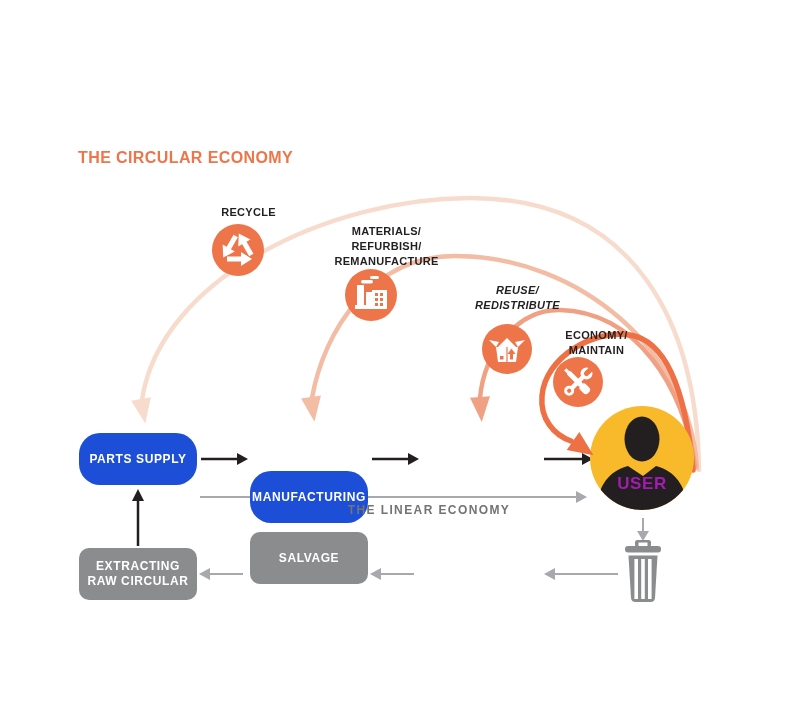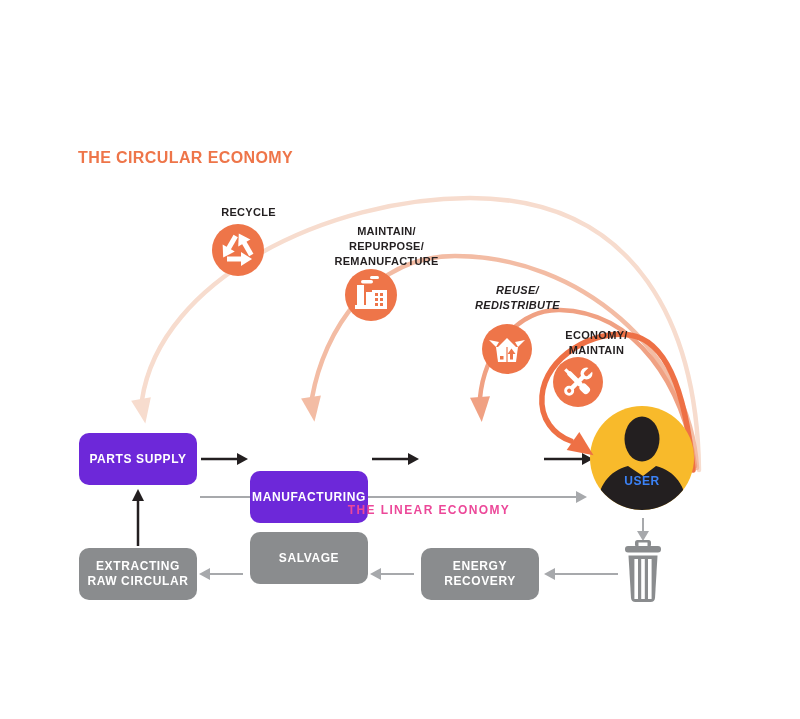--- a/index.html
+++ b/index.html
@@ -14,29 +14,29 @@
   .loop-label{
     transform:translateX(-50%);text-align:center;color:#231F20;
     font-size:11px;font-weight:bold;letter-spacing:.3px;line-height:15px;white-space:nowrap;
   }
   .loop-label span{display:block;margin-left:19px;}
   .box{
     width:118px;height:52px;border-radius:10px;display:flex;align-items:center;justify-content:center;
     text-align:center;color:#ffffff;font-size:12px;font-weight:bold;letter-spacing:.6px;line-height:15px;
     padding:0 4px;box-sizing:border-box;
   }
-  .box.orange{background:#6d28d9;}
+  .box.orange{background:#1d4ed8;border-radius:21px;}
   .box.gray{background:#8A8C8E;}
   .linear-label{
     left:429px;top:503px;transform:translateX(-50%);
-    color:#ec4899;font-size:12px;font-weight:bold;letter-spacing:1.4px;white-space:nowrap;
+    color:#737373;font-size:12px;font-weight:bold;letter-spacing:1.4px;white-space:nowrap;
   }
   .user-label{
     left:642px;top:474px;transform:translateX(-50%);
-    color:#3b82f6;font-size:12px;font-weight:bold;letter-spacing:.6px;
+    color:#a21caf;font-size:17px;font-weight:bold;letter-spacing:.6px;
   }
   svg{position:absolute;left:0;top:0;}
 </style>
 </head>
 <body>
 
 <div id="stage">
 
   <svg width="800" height="719" viewBox="0 0 800 719">
 
@@ -180,37 +180,36 @@
       </g>
     </g>
   </svg>
 
   <div class="abs title">THE CIRCULAR ECONOMY</div>
 
   <div class="abs loop-label" style="left:239px;top:205px;">
     <span>RECYCLE</span>
   </div>
   <div class="abs loop-label" style="left:377px;top:224px;">
-    <span>MAINTAIN/</span>
-    <span>REPURPOSE/</span>
+    <span>MATERIALS/</span>
+    <span>REFURBISH/</span>
     <span>REMANUFACTURE</span>
   </div>
   <div class="abs loop-label" style="left:508px;top:283px;font-style:italic;">
     <span>REUSE/</span>
     <span>REDISTRIBUTE</span>
   </div>
   <div class="abs loop-label" style="left:587px;top:328px;">
     <span>ECONOMY/</span>
     <span>MAINTAIN</span>
   </div>
 
   <div class="abs box orange" style="left:79px;top:433px;">PARTS SUPPLY</div>
   <div class="abs box orange" style="left:250px;top:433px;margin-top:38px;">MANUFACTURING</div>
 
   <div class="abs user-label">USER</div>
 
   <div class="abs linear-label">THE LINEAR ECONOMY</div>
 
   <div class="abs box gray" style="left:79px;top:548px;">EXTRACTING RAW CIRCULAR</div>
   <div class="abs box gray" style="left:250px;top:532px;">SALVAGE</div>
-  <div class="abs box gray" style="left:421px;top:548px;">ENERGY RECOVERY</div>
 
 </div>
 
 </body></html>

